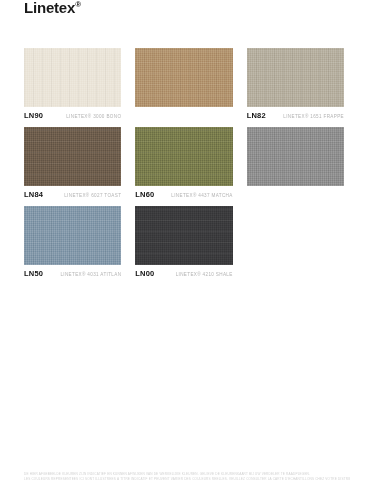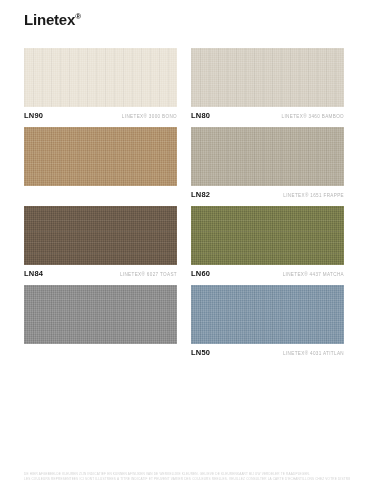--- a/index.html
+++ b/index.html
@@ -18,38 +18,38 @@
     position: relative;
     width: 368px;
     height: 500px;
     box-sizing: border-box;
     padding: 0 24px;
   }
 
   
   .page-title {
     margin: 0;
-    padding-top: 12px;
+    padding-top: 0;
     font-size: 15px;
     font-weight: bold;
     letter-spacing: -0.2px;
     color: #1a1a1a;
     line-height: 1.1;
   }
   .page-title .reg {
     font-size: 8px;
     vertical-align: super;
     font-weight: bold;
   }
 
   
   .swatch-grid {
-    margin-top: 19px;
+    margin-top: 31px;
     display: grid;
-    grid-template-columns: 1fr 1fr;
+    grid-template-columns: 1fr 1fr 1fr;
     column-gap: 14px;
     row-gap: 7px;
   }
 
   .swatch-cell {
     display: flex;
     flex-direction: column;
   }
 
   .swatch-chip {
@@ -146,30 +146,20 @@
       <div class="swatch-chip" style="background: rgb(234, 228, 216);">
         <div class="weave"></div>
         <div class="slub"></div>
       </div>
       <div class="swatch-caption">
         <span class="swatch-code">LN90</span>
         <span class="swatch-name">Linetex® 3000 BONO</span>
       </div>
     </div>
 
-    <div class="swatch-cell">
-      <div class="swatch-chip" style="background: rgb(214, 208, 196);">
-        <div class="weave"></div>
-        <div class="slub"></div>
-      </div>
-      <div class="swatch-caption">
-        <span class="swatch-code">LN80</span>
-        <span class="swatch-name">Linetex® 3460 BAMBOO</span>
-      </div>
-    </div>
 
     <div class="swatch-cell">
       <div class="swatch-chip" style="background: rgb(176, 145, 108);">
         <div class="weave"></div>
         <div class="slub"></div>
       </div>
     </div>
 
     <div class="swatch-cell">
       <div class="swatch-chip" style="background: rgb(180, 173, 157);">
@@ -216,20 +206,30 @@
       <div class="swatch-chip" style="background: rgb(128, 150, 168);">
         <div class="weave"></div>
         <div class="slub"></div>
       </div>
       <div class="swatch-caption">
         <span class="swatch-code">LN50</span>
         <span class="swatch-name">Linetex® 4031 ATITLAN</span>
       </div>
     </div>
 
+    <div class="swatch-cell">
+      <div class="swatch-chip" style="background: rgb(58, 58, 60);">
+        <div class="weave"></div>
+        <div class="slub"></div>
+      </div>
+      <div class="swatch-caption">
+        <span class="swatch-code">LN00</span>
+        <span class="swatch-name">Linetex® 4210 SHALE</span>
+      </div>
+    </div>
 
   </div>
 
   <div class="footer">
     <div class="footer-line">DE HIER AFGEBEELDE KLEUREN ZIJN INDICATIEF EN KUNNEN AFWIJKEN VAN DE WERKELIJKE KLEUREN. GELIEVE DE KLEURENKAART BIJ UW VERDELER TE RAADPLEGEN.</div>
     <div class="footer-line">LES COULEURS REPRÉSENTÉES ICI SONT ILLUSTRÉES À TITRE INDICATIF ET PEUVENT VARIER DES COULEURS RÉELLES. VEUILLEZ CONSULTER LA CARTE D'ÉCHANTILLONS CHEZ VOTRE DISTRIBUTEUR.</div>
   </div>
 
 </div>
 

